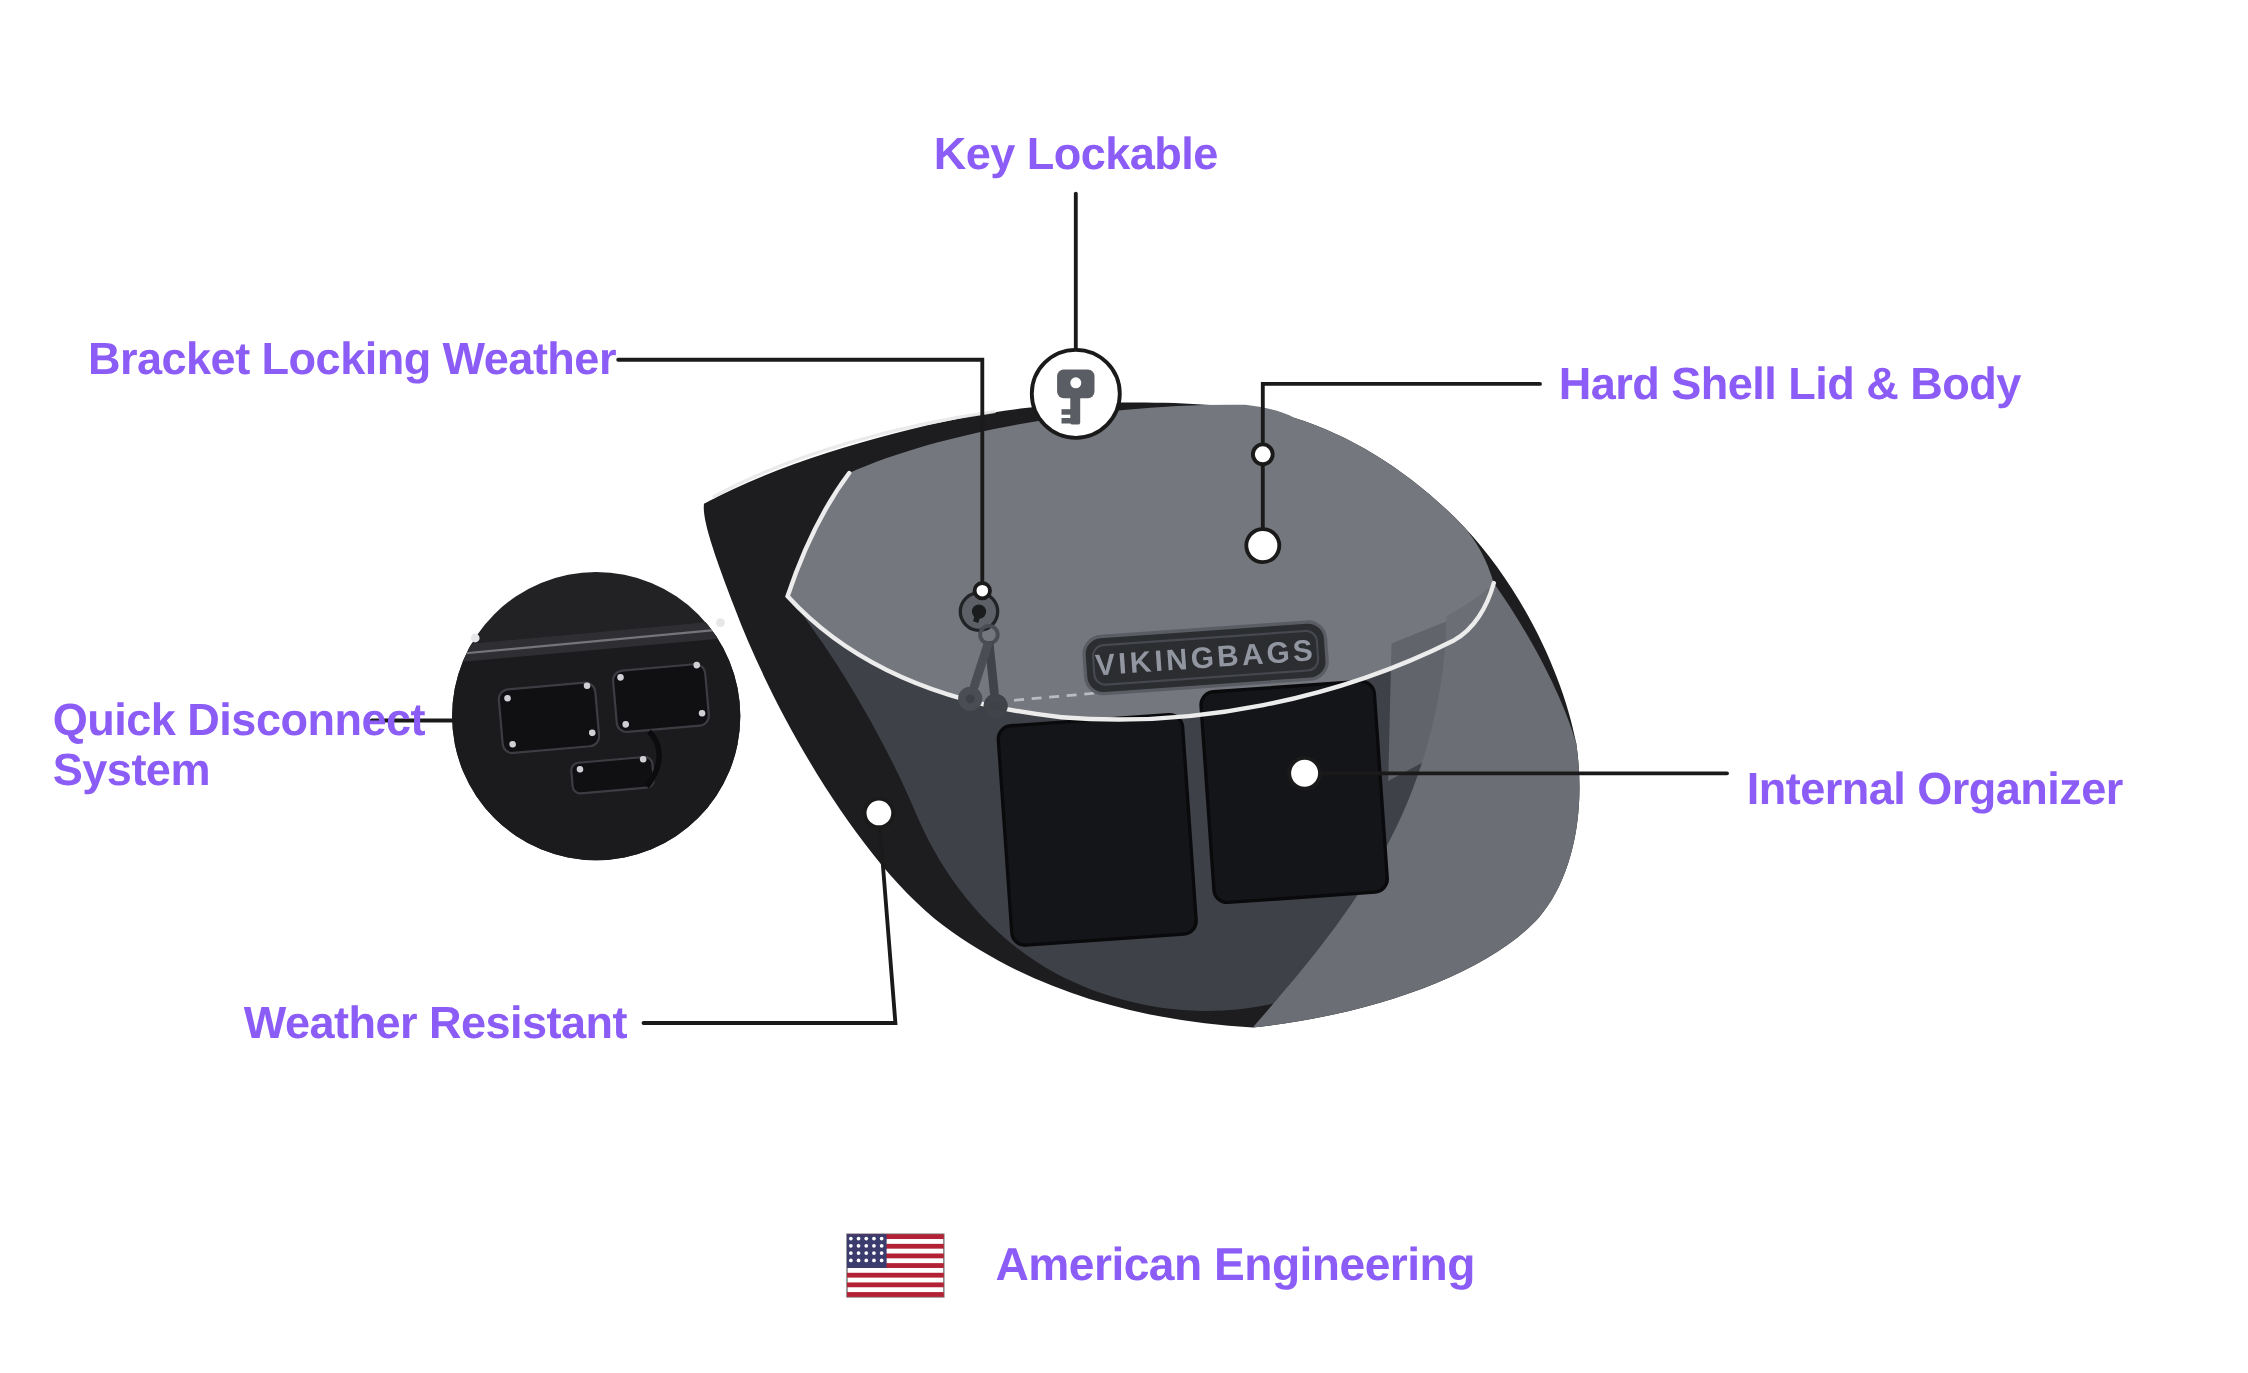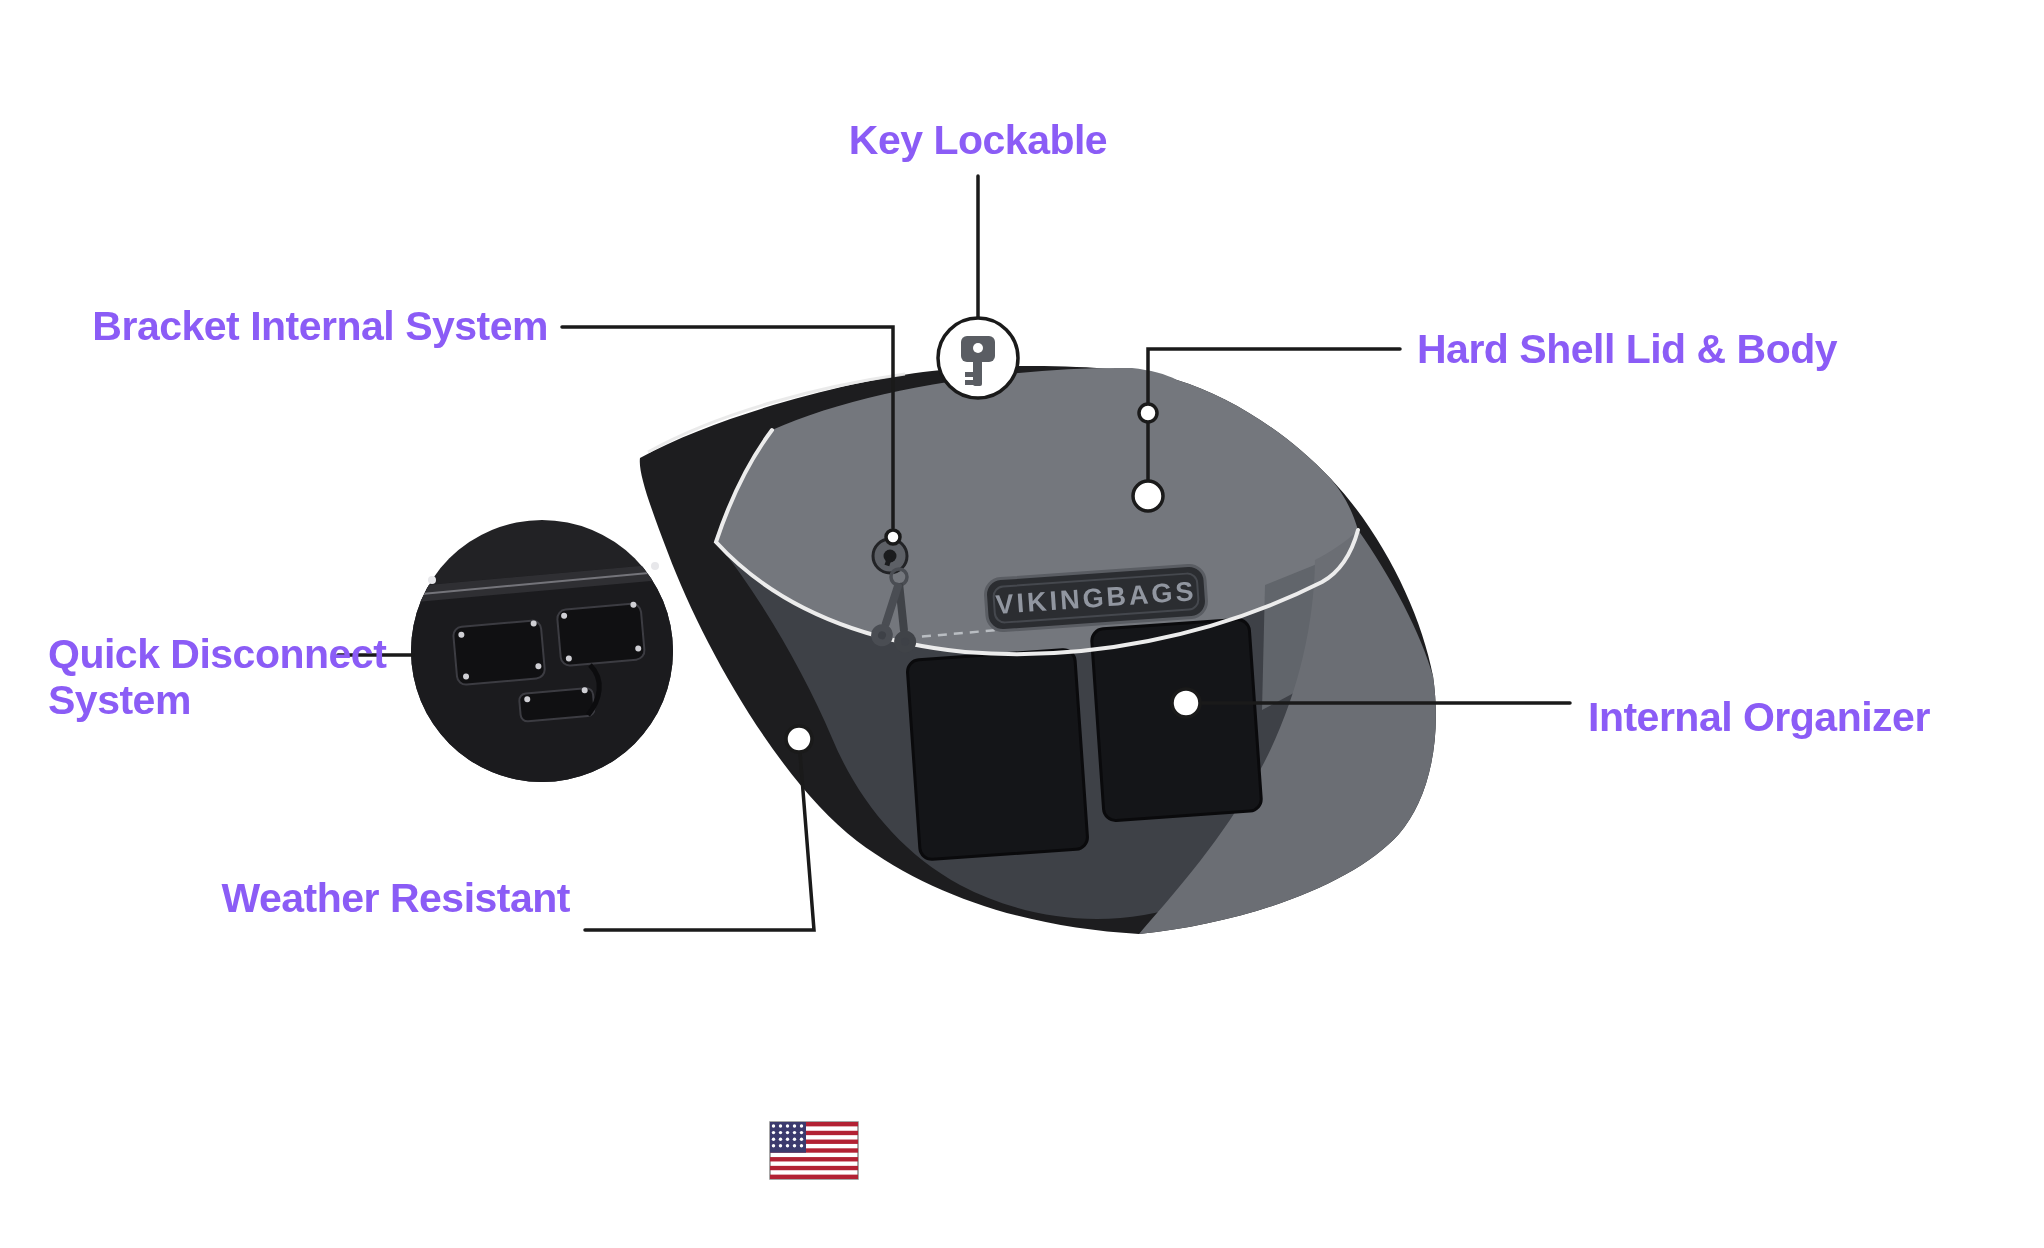--- a/index.html
+++ b/index.html
@@ -174,24 +174,25 @@
           <circle cx="780.5" cy="1145.8" r="1.7"></circle>
           <circle cx="787.5" cy="1145.8" r="1.7"></circle>
           <circle cx="794.5" cy="1145.8" r="1.7"></circle>
           <circle cx="801.5" cy="1145.8" r="1.7"></circle>
       </g>
     </g>
   </svg>
 
   <div class="label center" style="left:978px;top:118px;">Key Lockable</div>
 
-  <div class="label right" style="left:80px;top:304px;width:468px;">Bracket Internal System</div>
+  <div class="label right" style="left:80px;top:304px;width:468px;">Bracket Locking Weather</div>
 
   <div class="label wrap" style="left:48px;top:632px;width:362px;">Quick Disconnect System</div>
 
   <div class="label" style="left:1417px;top:327px;">Hard Shell Lid &amp; Body</div>
 
   <div class="label" style="left:1588px;top:695px;">Internal Organizer</div>
 
-  <div class="label right" style="left:180px;top:876px;width:390px;">Weather Resistant</div>
+  <div class="label right" style="left:180px;top:908px;width:390px;">Weather Resistant</div>
 
+  <div class="label" style="left:905px;top:1126px;font-size:42px;">American Engineering</div>
 
 </div>
 
 </body></html>

